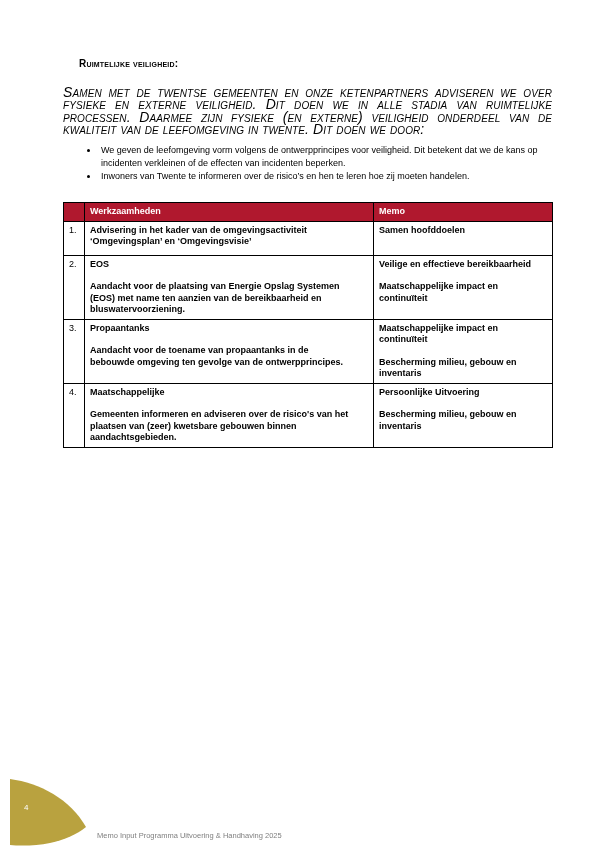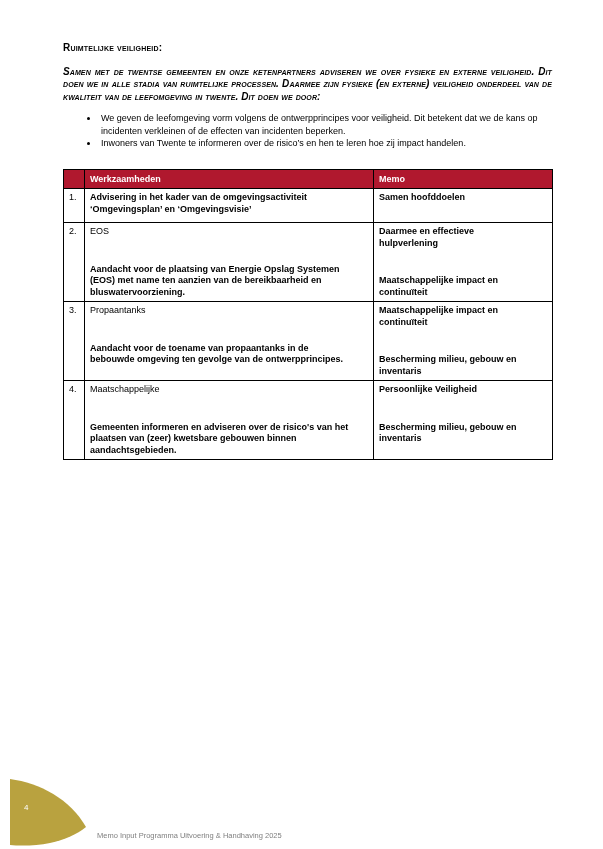--- a/index.html
+++ b/index.html
@@ -19,36 +19,35 @@
     color:#000000;
     overflow:hidden;
   }
   .content{
     position:absolute;
     left:63px;
     top:42px;
     width:489px;
   }
   h1.section-heading{
-    margin:0;
+    margin:16px;
     font-size:10px;
     line-height:12px;
     font-weight:bold;
     font-variant:small-caps;
     letter-spacing:0.2px;
   }
   p.intro{
     margin:12px 0 0 0;
-    font-size:10px;
+    font-size:14px;
     line-height:12.3px;
     font-style:italic;
     font-variant:small-caps;
     text-align:justify;
     letter-spacing:0.1px;
-    font-weight:bold;
   }
   ul.bullets{
     margin:9px 0 0 0;
     padding:0 0 0 36px;
     font-size:9px;
     line-height:12.8px;
   }
   ul.bullets li{
     padding-left:2px;
   }
@@ -77,22 +76,22 @@
     height:19px;
     vertical-align:middle;
     padding-top:2px;
     padding-bottom:2px;
   }
   table.werk-table tr.r1{height:34px;}
   table.werk-table tr.r2{height:58px;}
   table.werk-table tr.r3{height:58px;}
   table.werk-table tr.r4{height:61px;}
   td.cell p{margin:0;font-weight:bold;}
-  td.cell p + p{margin-top:26px;}
-  td.cell p.title{font-weight:normal;}
+  td.cell p + p{margin-top:11px;}
+  td.cell p.title{font-weight:bold;}
   .footer-shape{
     position:absolute;
     left:0;
     top:776px;
     width:100px;
     height:73px;
   }
   .page-number{
     position:absolute;
     left:24px;
@@ -114,21 +113,21 @@
 <div class="page">
 
   <div class="content">
 
     <h1 class="section-heading">Ruimtelijke veiligheid:</h1>
 
     <p class="intro">Samen met de twentse gemeenten en onze ketenpartners adviseren we over fysieke en externe veiligheid. Dit doen we in alle stadia van ruimtelijke processen. Daarmee zijn fysieke (en externe) veiligheid onderdeel van de kwaliteit van de leefomgeving in twente. Dit doen we door:</p>
 
     <ul class="bullets">
       <li>We geven de leefomgeving vorm volgens de ontwerpprincipes voor veiligheid. Dit betekent dat we de kans op incidenten verkleinen of de effecten van incidenten beperken.</li>
-      <li>Inwoners van Twente te informeren over de risico’s en hen te leren hoe zij impact handelen.</li>
+      <li>Inwoners van Twente te informeren over de risico’s en hen te leren hoe zij moeten handelen.</li>
     </ul>
 
     <table class="werk-table">
       <colgroup>
         <col class="c-num">
         <col class="c-werk">
         <col class="c-doel">
       </colgroup>
       <thead>
         <tr>
@@ -147,21 +146,21 @@
             <p>Samen hoofddoelen</p>
           </td>
         </tr>
         <tr class="r2">
           <td class="cell">2.</td>
           <td class="cell">
             <p class="title">EOS</p>
             <p>Aandacht voor de plaatsing van Energie Opslag Systemen (EOS) met name ten aanzien van de bereikbaarheid en bluswatervoorziening.</p>
           </td>
           <td class="cell">
-            <p>Daarmee en effectieve hulpverlening</p>
+            <p>Veilige en effectieve bereikbaarheid</p>
             <p>Maatschappelijke impact en continuïteit</p>
           </td>
         </tr>
         <tr class="r3">
           <td class="cell">3.</td>
           <td class="cell">
             <p class="title">Propaantanks</p>
             <p>Aandacht voor de toename van propaantanks in de bebouwde omgeving ten gevolge van de ontwerpprincipes.</p>
           </td>
           <td class="cell">
@@ -169,21 +168,21 @@
             <p>Bescherming milieu, gebouw en inventaris</p>
           </td>
         </tr>
         <tr class="r4">
           <td class="cell">4.</td>
           <td class="cell">
             <p class="title">Maatschappelijke</p>
             <p>Gemeenten informeren en adviseren over de risico's van het plaatsen van (zeer) kwetsbare gebouwen binnen aandachtsgebieden.</p>
           </td>
           <td class="cell">
-            <p>Persoonlijke Veiligheid</p>
+            <p>Persoonlijke Uitvoering</p>
             <p>Bescherming milieu, gebouw en inventaris</p>
           </td>
         </tr>
       </tbody>
     </table>
 
   </div>
 
   <svg class="footer-shape" viewBox="0 0 100 73" xmlns="http://www.w3.org/2000/svg" aria-hidden="true">
     <path d="M10,3 C40,7 70,23 86,51 C78,58 64,64 50,67 C36,70 20,70 10,69 Z" fill="#B9A23F"></path>

